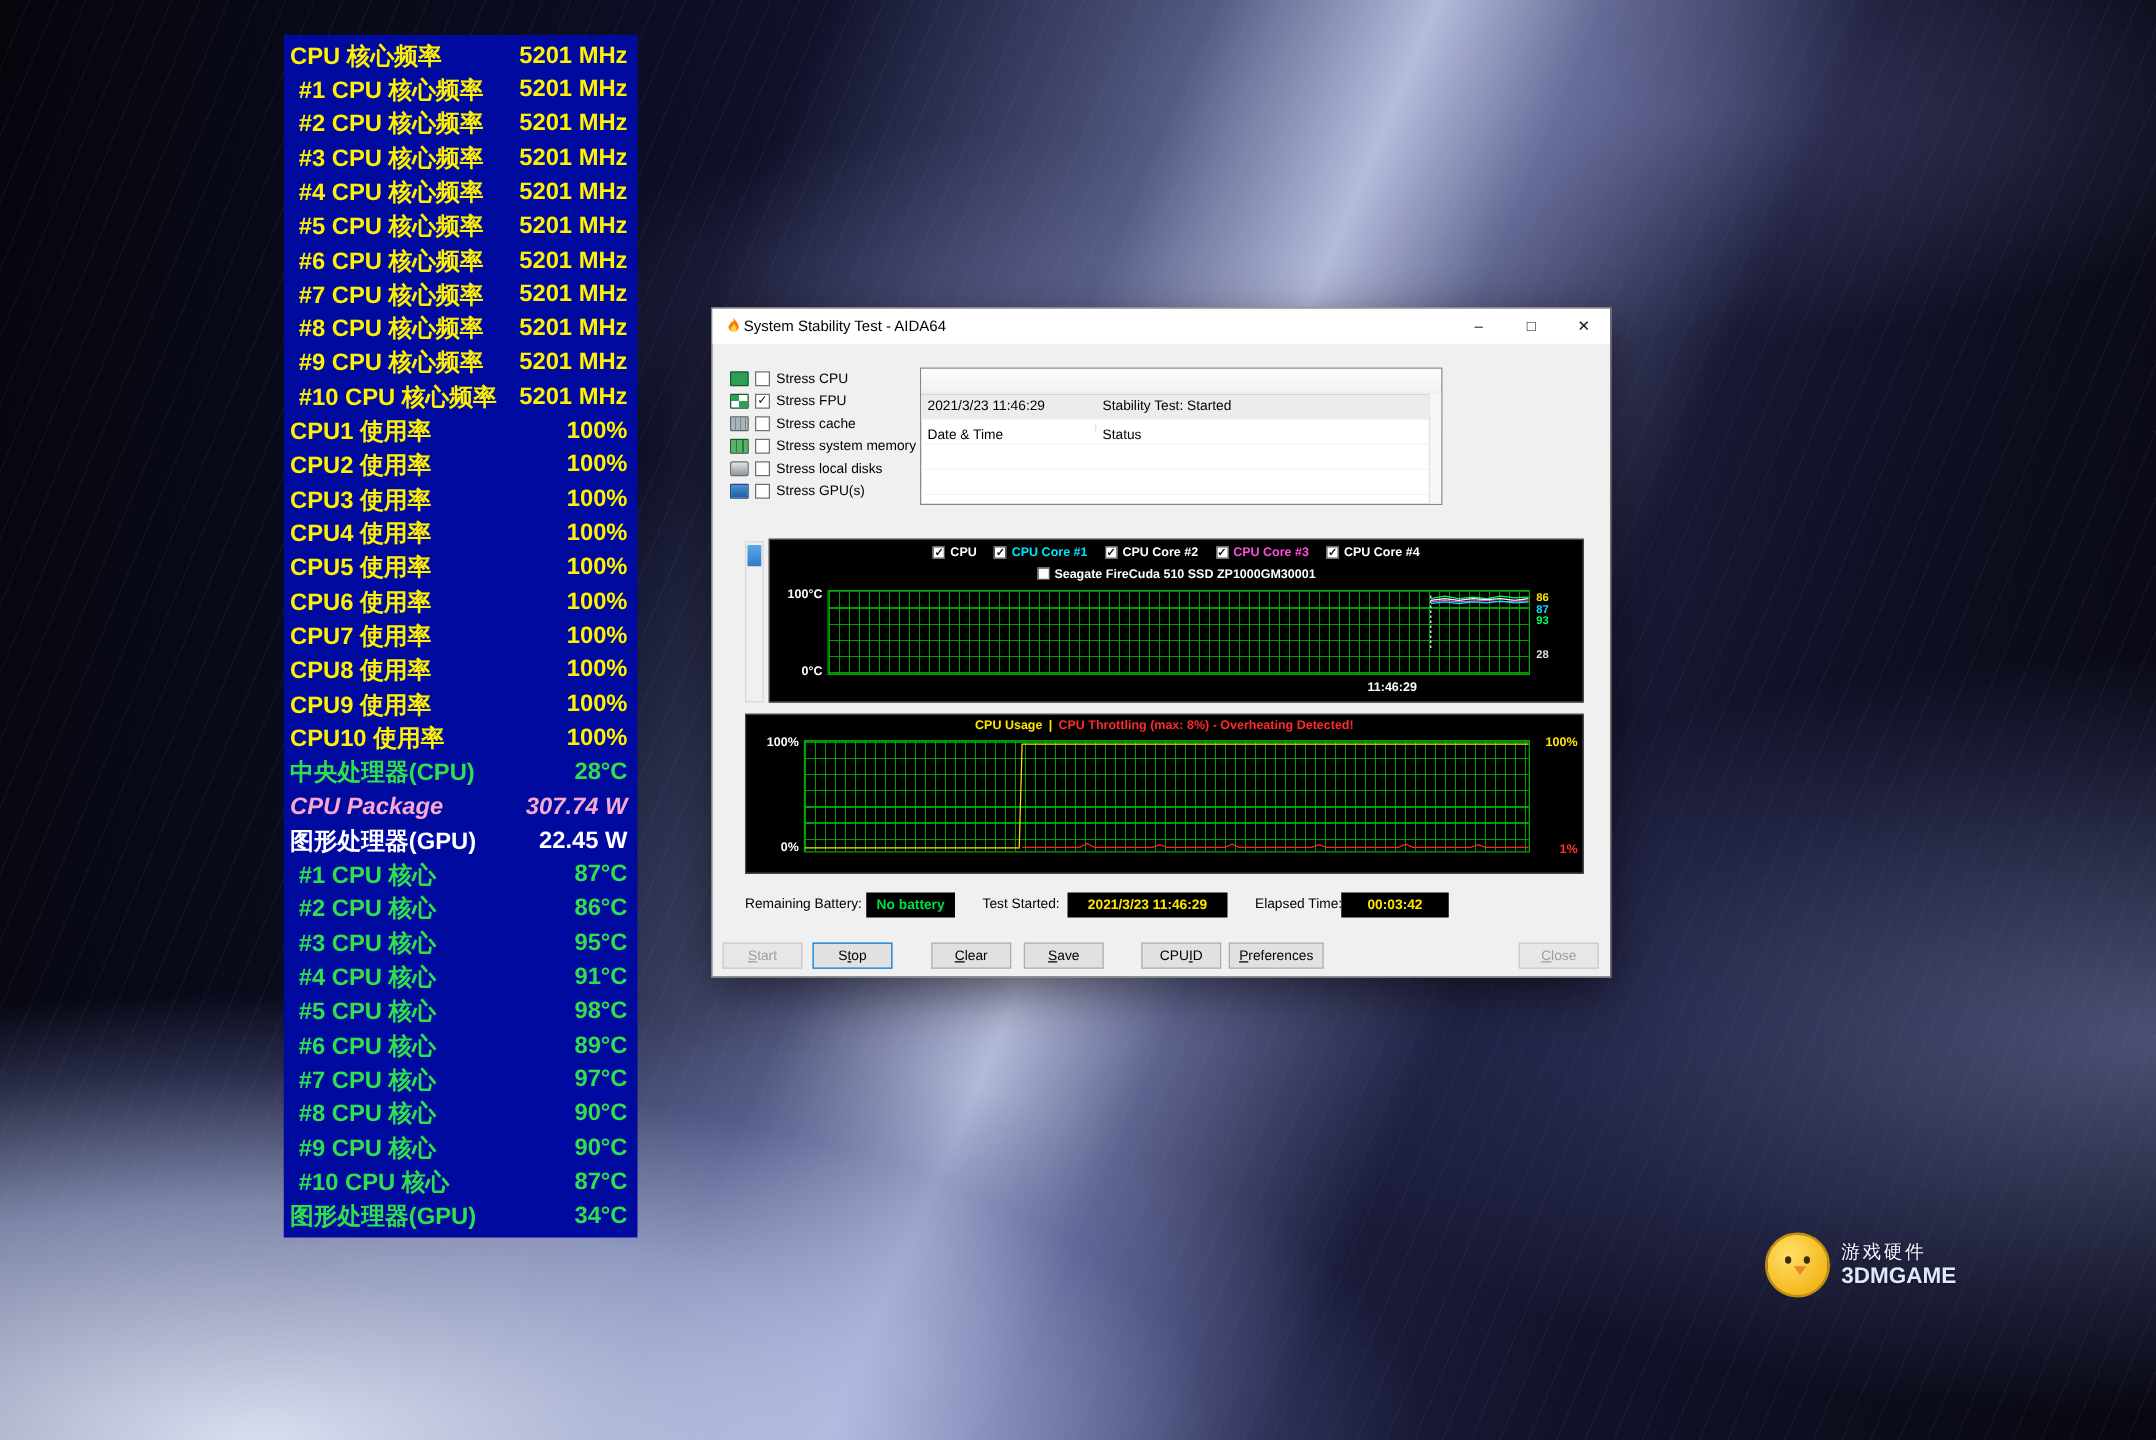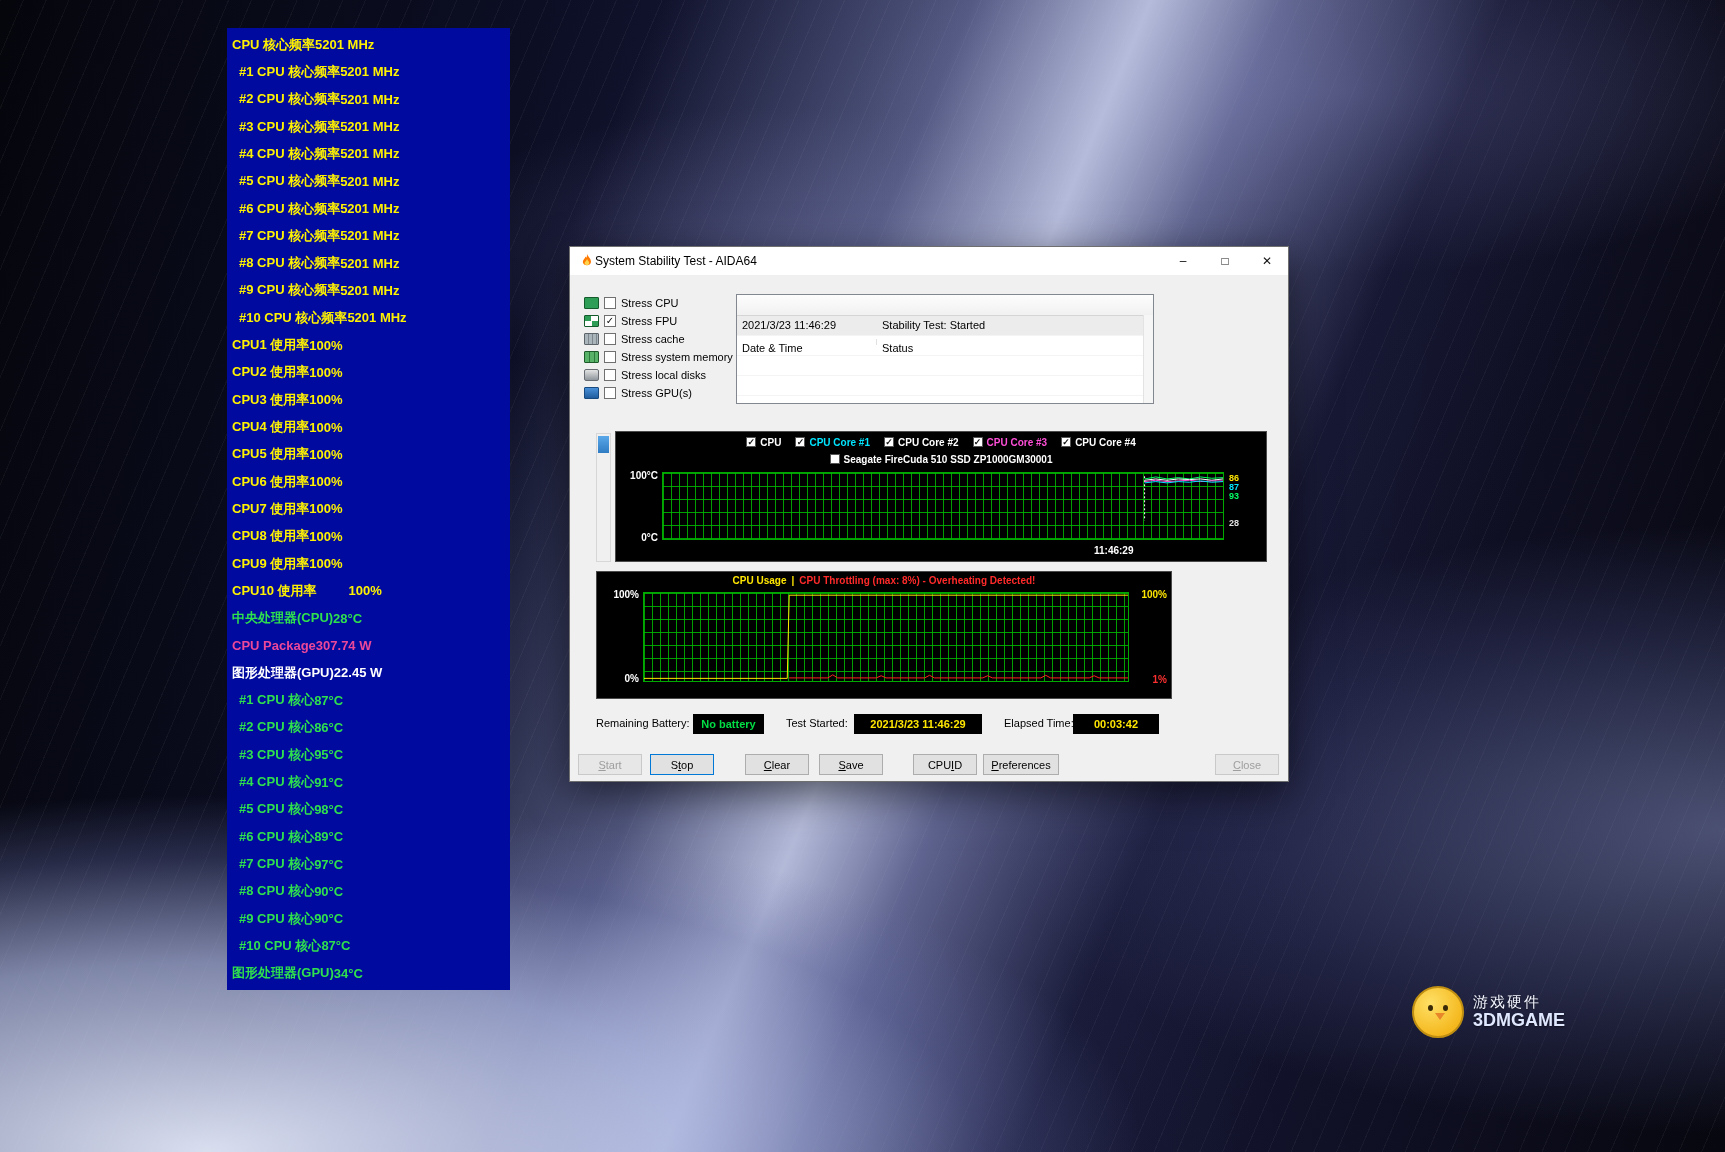--- a/index.html
+++ b/index.html
@@ -16,22 +16,22 @@
       radial-gradient(700px 260px at 78% 8%, rgba(110,112,170,0.4), transparent 70%),
       radial-gradient(520px 210px at 45% 22%, rgba(90,90,140,0.35), transparent 70%),
       repeating-linear-gradient(113deg, rgba(255,255,255,0.045) 0 1px, transparent 1px 21px),
       linear-gradient(100deg,#05060c 0%,#0c0e24 28%,#1d1f42 52%,#12132b 75%,#07070f 100%);
   }
 
   
   .osd{position:absolute;left:227px;top:28px;width:283px;height:962px;
        background:#000a9e;display:flex;flex-direction:column;justify-content:space-between;
        padding:3px 0;box-sizing:border-box;}
-  .osd-row{flex:1;display:flex;align-items:center;
-       font-weight:bold;font-size:13px;padding:0 8px 0 5px;white-space:nowrap;}
+  .osd-row{flex:1;display:flex;justify-content:space-between;align-items:center;
+       font-weight:bold;font-size:19px;padding:0 8px 0 5px;white-space:nowrap;}
   .osd-row.indent{padding-left:12px;}
 
   
   .win{position:absolute;left:569px;top:246px;width:720px;height:536px;background:#f0f0f0;
        border:1px solid #6f6f6f;box-shadow:0 12px 38px rgba(0,0,0,0.55);box-sizing:border-box;}
   .titlebar{position:absolute;left:0;top:0;right:0;height:28px;background:#ffffff;
        display:flex;align-items:center;padding-left:9px;box-sizing:border-box;}
   .flame{width:16px;height:16px;display:inline-block;}
   .title{font-size:12px;color:#000;margin-left:0;}
   .controls{position:absolute;right:0;top:0;height:28px;display:flex;}
@@ -85,21 +85,21 @@
          repeating-linear-gradient(to right, rgba(0,185,0,0.85) 0 1px, transparent 1px 8px),
          repeating-linear-gradient(to bottom, rgba(0,185,0,0.85) 0 1px, transparent 1px 13px);}
   .t-plot{left:46px;right:42px;top:40px;height:68px;}
   .plotgrid svg{position:absolute;inset:0;width:100%;height:100%;}
   .t-ylab{position:absolute;width:40px;text-align:right;font-size:10px;color:#fff;font-weight:bold;left:2px;}
   .t-ylab.top{top:38px;} .t-ylab.bottom{top:100px;}
   .t-xlab{position:absolute;left:478px;top:113px;font-size:10px;color:#fff;font-weight:bold;}
   .t-rvals{position:absolute;right:0;top:40px;width:40px;height:68px;font-size:9px;font-weight:bold;}
   .t-rv{position:absolute;left:3px;}
 
-  .u-panel{position:absolute;left:26px;top:324px;width:576px;height:128px;background:#000;
+  .u-panel{position:absolute;left:26px;top:324px;width:671px;height:128px;background:#000;
        border:1px solid #4a4a4a;box-sizing:border-box;}
   .u-head{margin-top:3px;text-align:center;font-size:10px;font-weight:bold;white-space:nowrap;}
   .u-title{color:#ffe600;} .u-sep{color:#ffe600;margin:0 5px;} .u-warn{color:#ff2a2a;}
   .u-plot{left:46px;right:42px;top:20px;height:90px;}
   .u-ylab{position:absolute;width:40px;text-align:right;font-size:10px;color:#fff;font-weight:bold;left:2px;}
   .u-ylab.top{top:17px;} .u-ylab.bottom{top:101px;}
   .u-rlab{position:absolute;font-size:10px;font-weight:bold;right:4px;}
   .u-rlab.top{top:17px;color:#ffe600;} .u-rlab.bottom{top:102px;color:#ff3030;}
 
   
@@ -217,21 +217,21 @@
       <span class="osd-value">100%</span>
     </div>
     <div class="osd-row" style="color: rgb(255, 242, 0); gap: 32px;">
       <span class="osd-label">CPU10 使用率</span>
       <span class="osd-value">100%</span>
     </div>
     <div class="osd-row" style="color: rgb(46, 224, 78);">
       <span class="osd-label">中央处理器(CPU)</span>
       <span class="osd-value">28°C</span>
     </div>
-    <div class="osd-row" style="color: #ec4899;">
+    <div class="osd-row" style="color: #f9a8d4; font-style: italic;">
       <span class="osd-label">CPU Package</span>
       <span class="osd-value">307.74 W</span>
     </div>
     <div class="osd-row" style="color: rgb(255, 255, 255);">
       <span class="osd-label">图形处理器(GPU)</span>
       <span class="osd-value">22.45 W</span>
     </div>
     <div class="osd-row indent" style="color: rgb(46, 224, 78);">
       <span class="osd-label">#1 CPU 核心</span>
       <span class="osd-value">87°C</span>

